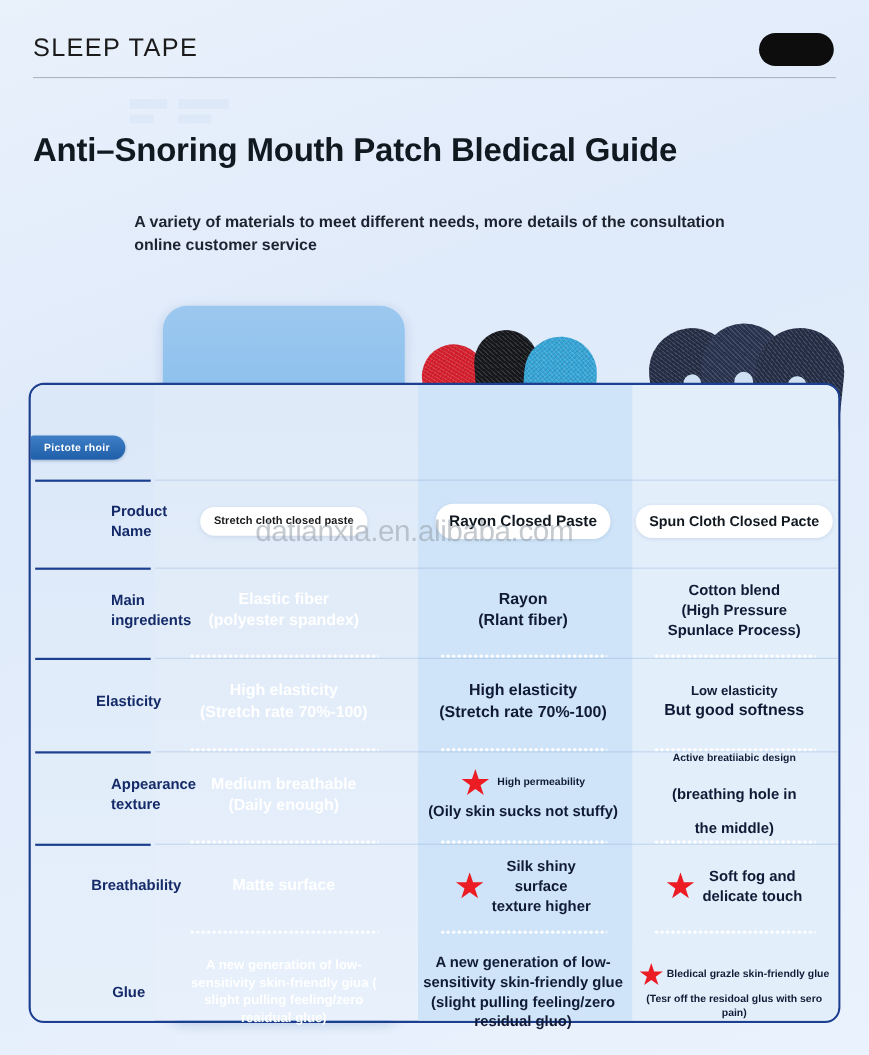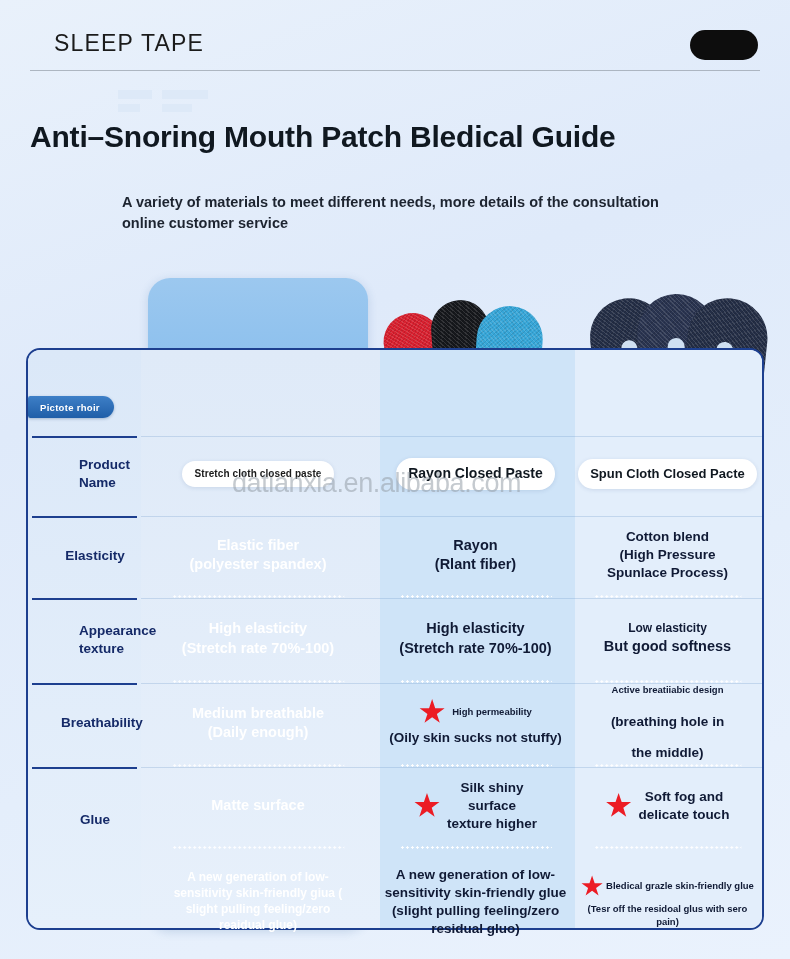--- a/index.html
+++ b/index.html
@@ -9,21 +9,21 @@
     background:linear-gradient(160deg,#e9f1fb 0%,#dfeafa 35%,#e4eefb 65%,#eaf2fd 100%);
     position:relative;overflow:hidden;
     -webkit-font-smoothing:antialiased;
   }
 
   
   .header{position:absolute;left:0;top:0;width:790px;height:86px;}
   .brand{
     position:absolute;left:30px;top:30px;
     font-size:23px;letter-spacing:1.2px;color:#1b1b1b;
-    font-family:"Liberation Sans", sans-serif;font-weight:400;margin-left:24px;
+    font-family:"Liberation Sans", sans-serif;font-weight:400;
   }
   .header-pill{
     position:absolute;right:32px;top:30px;
     width:68px;height:30px;border-radius:16px;background:#0d0d0d;
   }
   .header-rule{
     position:absolute;left:30px;top:70px;width:730px;height:1px;
     background:#9aa3ad;opacity:.75;
   }
 
@@ -79,21 +79,21 @@
   
   .feature-card{
     position:absolute;left:148px;top:278px;width:220px;height:652px;
     border-radius:22px;
     background:linear-gradient(180deg,#9cc8ef 0%,#69aeea 42%,#3f9ae6 100%);
     box-shadow:0 2px 10px rgba(40,90,150,.18);
   }
 
   
   .col{position:absolute;top:348px;box-sizing:border-box;}
-  .col1{left:16px;width:113px;padding-left:45px;}
+  .col1{left:38px;width:113px;padding-left:45px;}
   .col2{left:148px;width:220px;}
   .col3{left:378px;width:195px;}
   .col4{left:573px;width:189px;}
 
   .cell{
     box-sizing:border-box;display:flex;flex-direction:column;
     align-items:center;justify-content:center;text-align:center;
     position:relative;
   }
   .col1 .cell{align-items:flex-start;padding-left:18px;text-align:left;}
@@ -276,20 +276,26 @@
 <div class="col col1">
   <div class="cell" style="height:86px;"></div>
 
   <div class="cell" style="height:80px;">
     <div class="cell-label">
       <div>Product</div>
       <div>Name</div>
     </div>
   </div>
 
+  <div class="cell" style="height:82px;">
+    <div class="cell-label">
+      <div>Main</div>
+      <div>ingredients</div>
+    </div>
+  </div>
 
   <div class="cell cell-center" style="height:85px;">
     <div class="cell-label">Elasticity</div>
   </div>
 
   <div class="cell" style="height:82px;">
     <div class="cell-label">
       <div>Appearance</div>
       <div>texture</div>
     </div>

